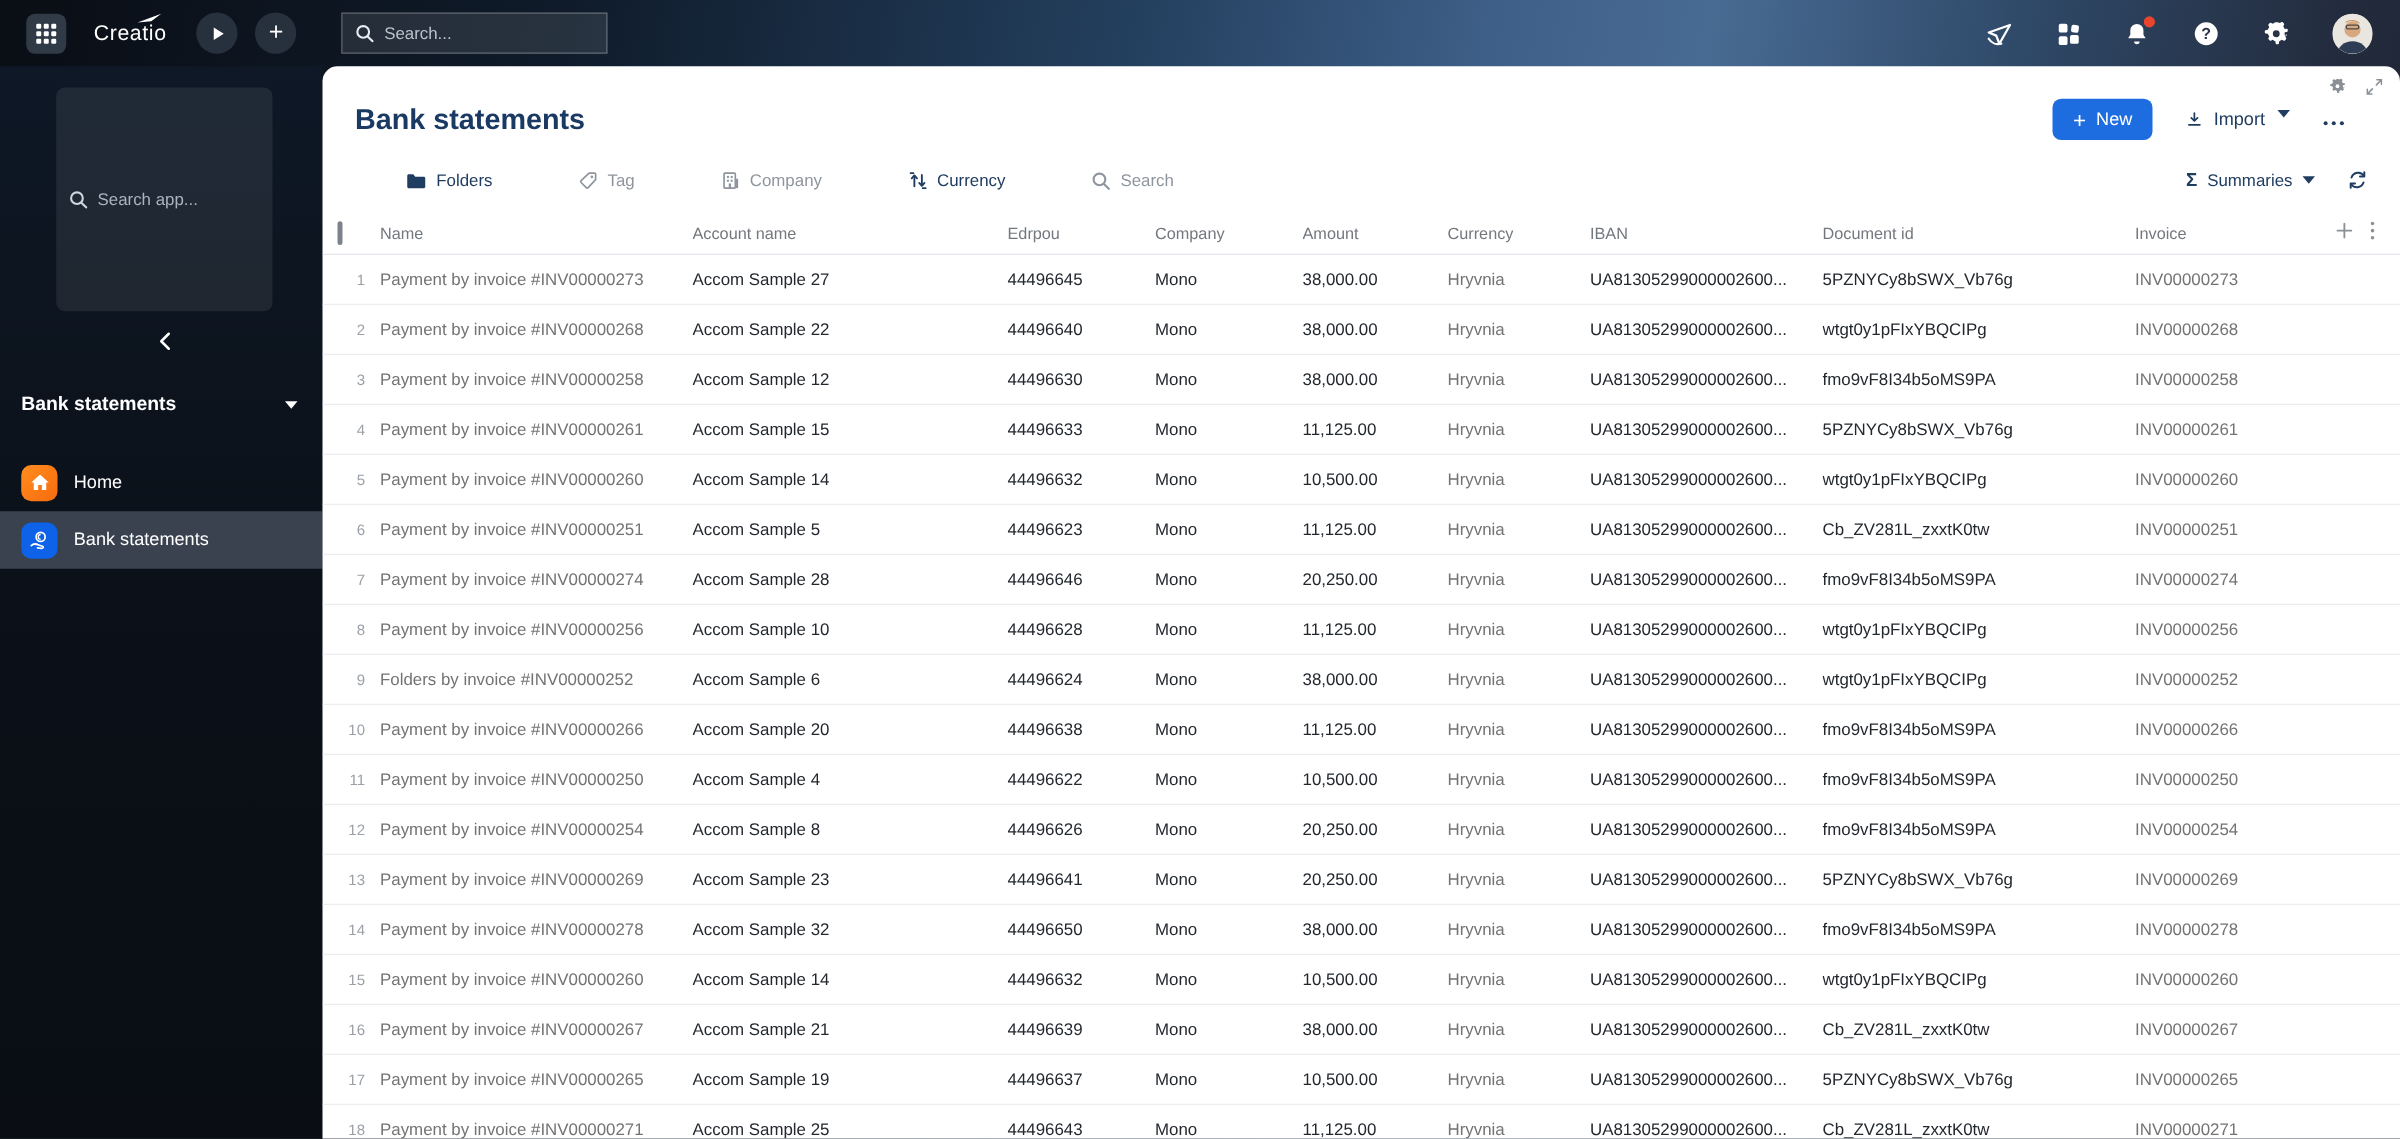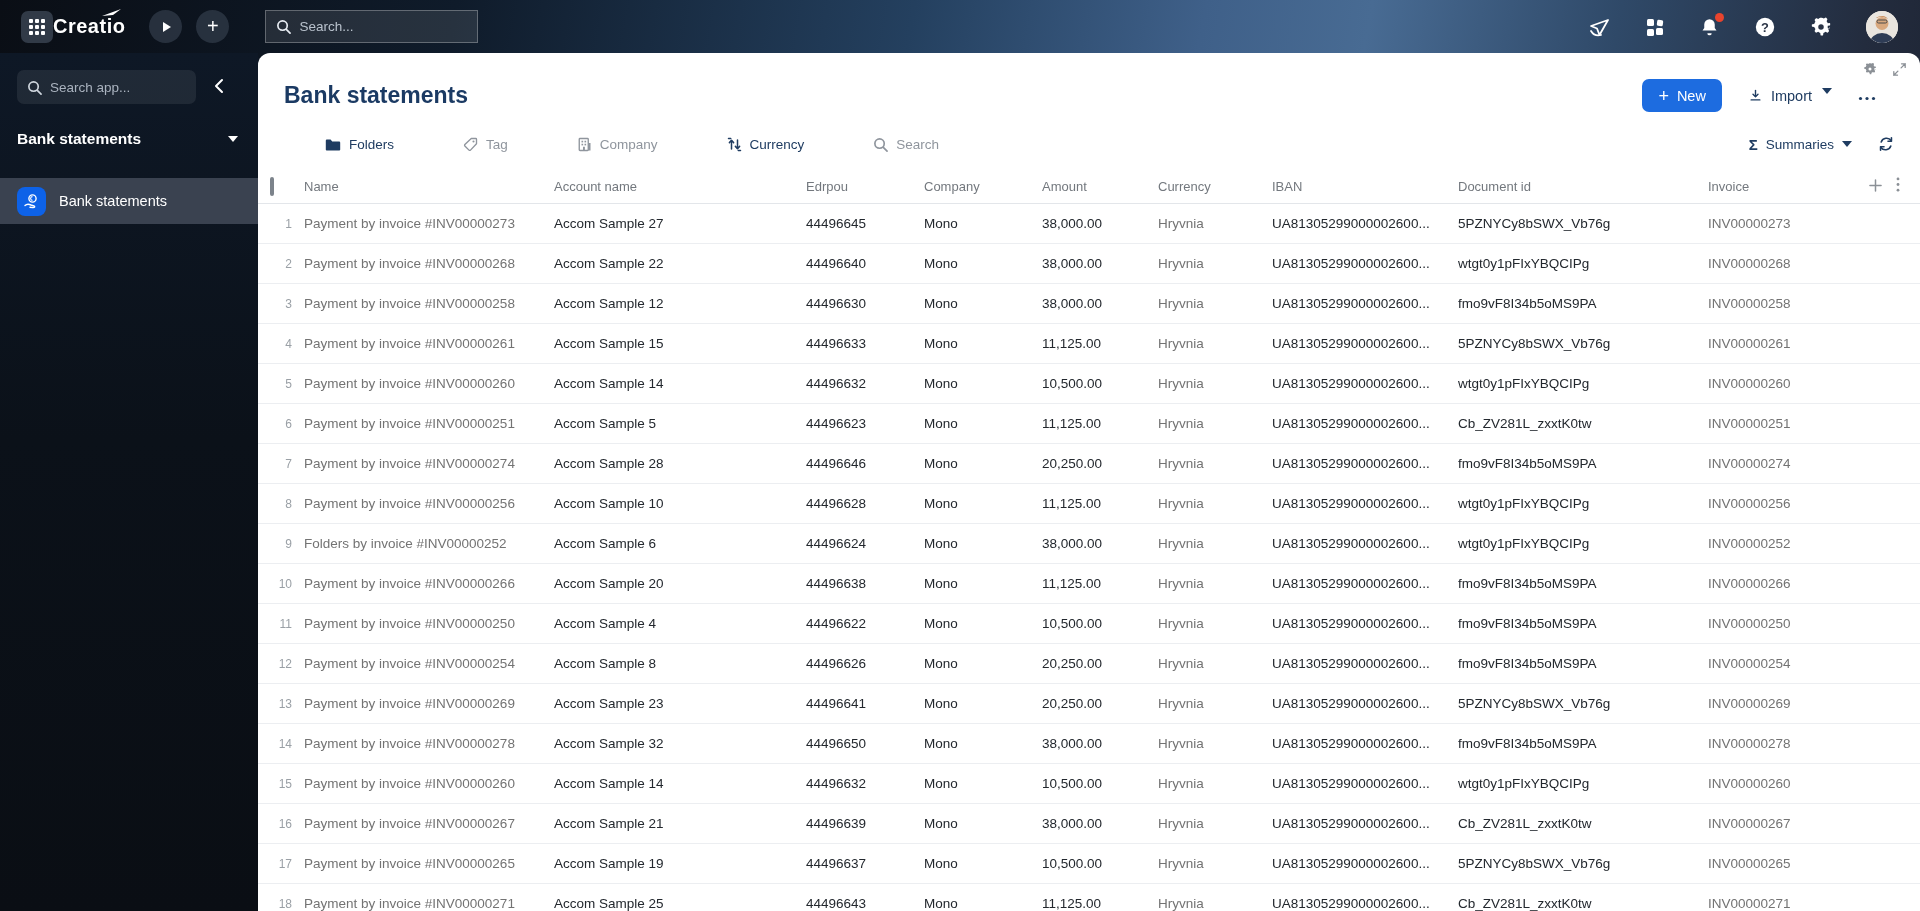--- a/index.html
+++ b/index.html
@@ -6,38 +6,38 @@
   html,body { width:1920px; height:911px; overflow:hidden; }
   body { font-family:"Liberation Sans", sans-serif; background:#0b0f16; }
   .screen { position:relative; width:1920px; height:911px;
     background:linear-gradient(100deg,#0a0e15 0%,#0f1b2a 22%,#24405f 44%,#3f6089 58%,#486b93 66%,#2f4968 78%,#232c3e 90%,#191d29 100%); }
 
   
   .topbar { position:absolute; left:0; top:0; width:1920px; height:53px; display:flex; align-items:center; }
   .launcher { width:32px; height:32px; margin-left:21px; border-radius:7px; background:rgba(56,66,80,.85);
     display:grid; place-items:center; cursor:pointer; }
   .launcher svg { display:block; }
-  .logo { color:#fff; font-size:20px; letter-spacing:.5px; position:relative; font-weight:700; }
+  .logo { color:#fff; font-size:17px; letter-spacing:.5px; margin-left:22px; position:relative; font-weight:400; }
   .logo .plane { position:absolute; right:2px; top:-7px; }
   .round-btn { width:33px; height:33px; border-radius:50%; background:rgba(46,56,70,.8); display:grid; place-items:center; cursor:pointer; }
   .play-btn { margin-left:24px; }
   .plus-btn { margin-left:14px; color:#fff; font-size:20px; font-weight:400; }
   .top-search { margin-left:36px; width:213px; height:33px; border:1px solid rgba(255,255,255,.28); background:rgba(255,255,255,.10);
     border-radius:0; display:flex; align-items:center; padding:0 10px; gap:8px; }
   .top-search input { background:transparent; border:none; outline:none; color:#e8edf3; font-size:13.5px; width:160px; font-family:"Liberation Sans",sans-serif; }
   .top-search input::placeholder { color:#b9c2cd; }
   .top-right { margin-left:auto; display:flex; align-items:center; gap:34px; padding-right:22px; }
   .top-icon { position:relative; color:#fff; cursor:pointer; display:grid; place-items:center; }
   .notif-dot { position:absolute; top:-3px; right:-4px; width:9px; height:9px; border-radius:50%; background:#e8442e; }
   .avatar { width:32px; height:32px; border-radius:50%; overflow:hidden; background:#e8e4de; cursor:pointer; }
 
   
   .sidebar { position:absolute; left:0; top:53px; width:258px; height:858px;
     background:linear-gradient(180deg,#0e1826 0%,#0b1119 45%,#0a0e14 100%); }
-  .side-search-row { display:flex; align-items:center; margin:17px 12px 0 17px; gap:12px; }
+  .side-search-row { display:flex; align-items:center; margin:17px 12px 0 17px; gap:12px;flex-direction:column; }
   .side-search { flex:0 0 179px; height:34px; background:rgba(255,255,255,.08); border-radius:7px;
     display:flex; align-items:center; padding:0 10px; gap:8px; }
   .side-search input { background:transparent; border:none; outline:none; color:#dfe5ec; font-size:13.5px; width:130px; font-family:"Liberation Sans",sans-serif; }
   .side-search input::placeholder { color:#aab3bf; }
   .collapse-btn { color:#fff; font-size:20px; cursor:pointer; line-height:1; padding:4px 6px; }
   .workspace-row { display:flex; align-items:center; justify-content:space-between; margin:26px 20px 0 17px; cursor:pointer; }
   .workspace-title { color:#fff; font-size:15.5px; font-weight:700; }
   .caret { width:0; height:0; border-left:5px solid transparent; border-right:5px solid transparent; border-top:6px solid #fff; }
   .nav { margin-top:30px; }
   .nav-item { display:flex; align-items:center; gap:13px; height:46px; padding-left:17px; cursor:pointer; }
@@ -188,20 +188,28 @@
         <svg width="10" height="16" viewBox="0 0 10 16">
           <polyline points="8,2 2,8 8,14" fill="none" stroke="#fff" stroke-width="2" stroke-linecap="round" stroke-linejoin="round"></polyline>
         </svg>
       </div>
     </div>
     <div class="workspace-row">
       <span class="workspace-title">Bank statements</span>
       <span class="caret"></span>
     </div>
     <div class="nav">
+      <div class="nav-item">
+        <span class="nav-icon orange">
+          <svg width="16" height="16" viewBox="0 0 16 16">
+            <path d="M8 1.5 L15 8 H13 V14 H9.5 V10 H6.5 V14 H3 V8 H1 Z" fill="#fff"></path>
+          </svg>
+        </span>
+        <span class="nav-label">Home</span>
+      </div>
       <div class="nav-item selected">
         <span class="nav-icon blue">
           <svg width="17" height="17" viewBox="0 0 17 17">
             <circle cx="9.5" cy="5.5" r="3.6" fill="none" stroke="#fff" stroke-width="1.4"></circle>
             <path d="M9.5 3.6 a1.9 1.9 0 0 0 0 3.8" fill="none" stroke="#fff" stroke-width="1.1"></path>
             <path d="M2 12.5 c2 -2 4 -1.5 6 -.5 l3 1 c1 .4 1 1.6 -1 1.6 l-3 -.3" fill="none" stroke="#fff" stroke-width="1.4" stroke-linecap="round"></path>
           </svg>
         </span>
         <span class="nav-label">Bank statements</span>
       </div>

